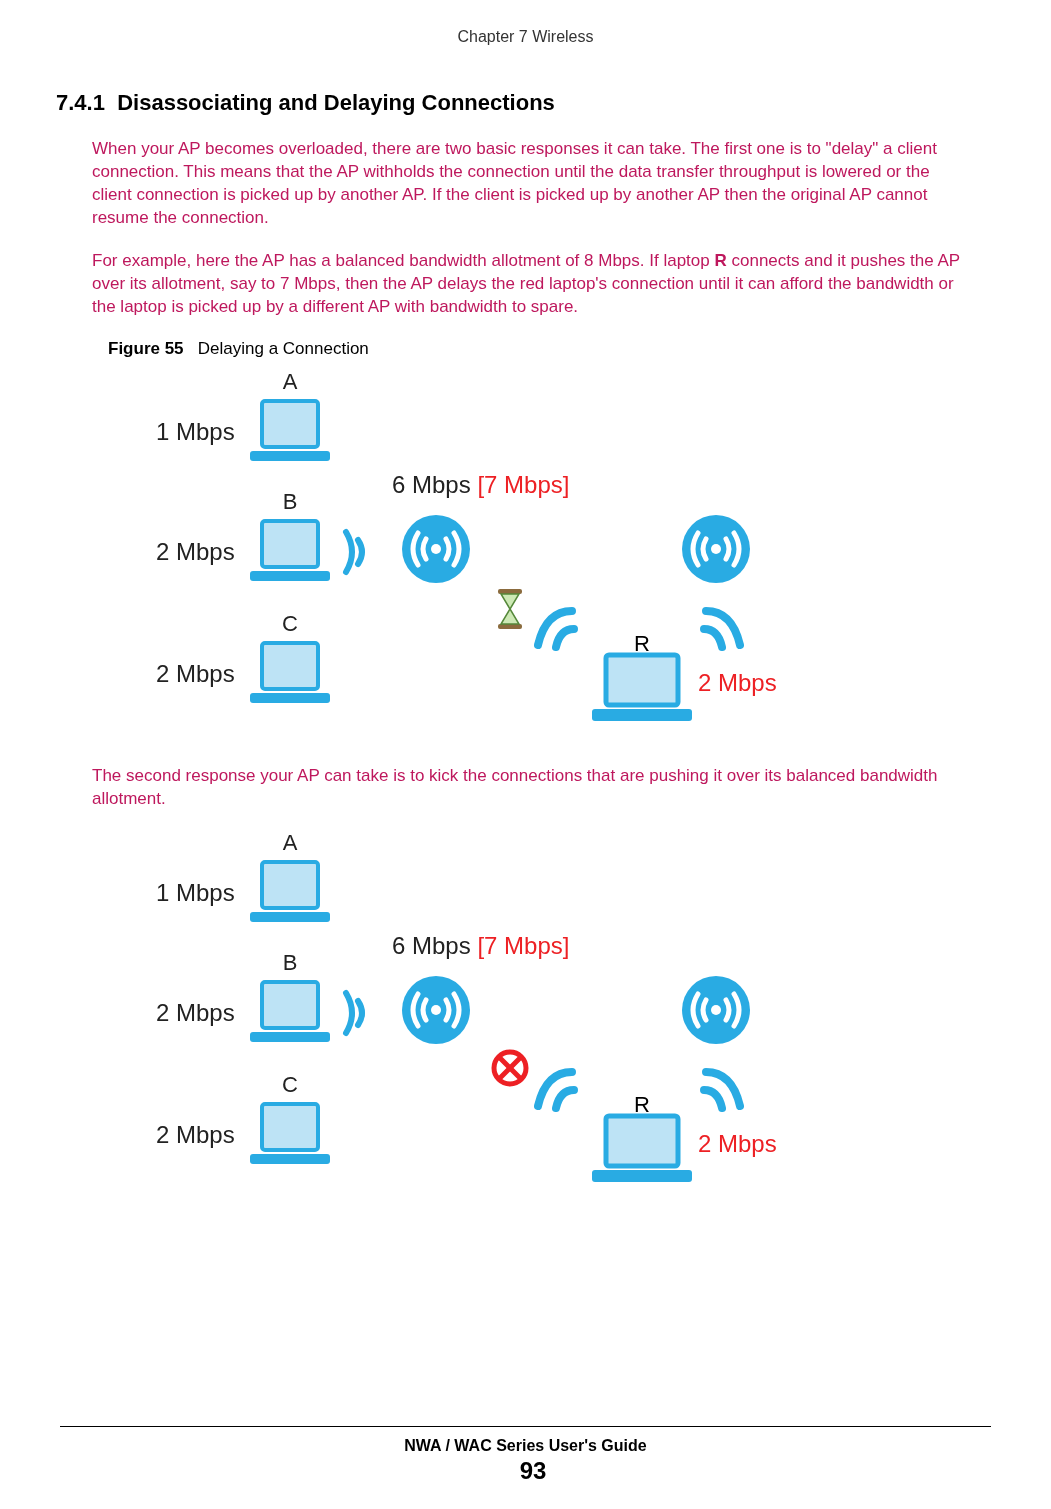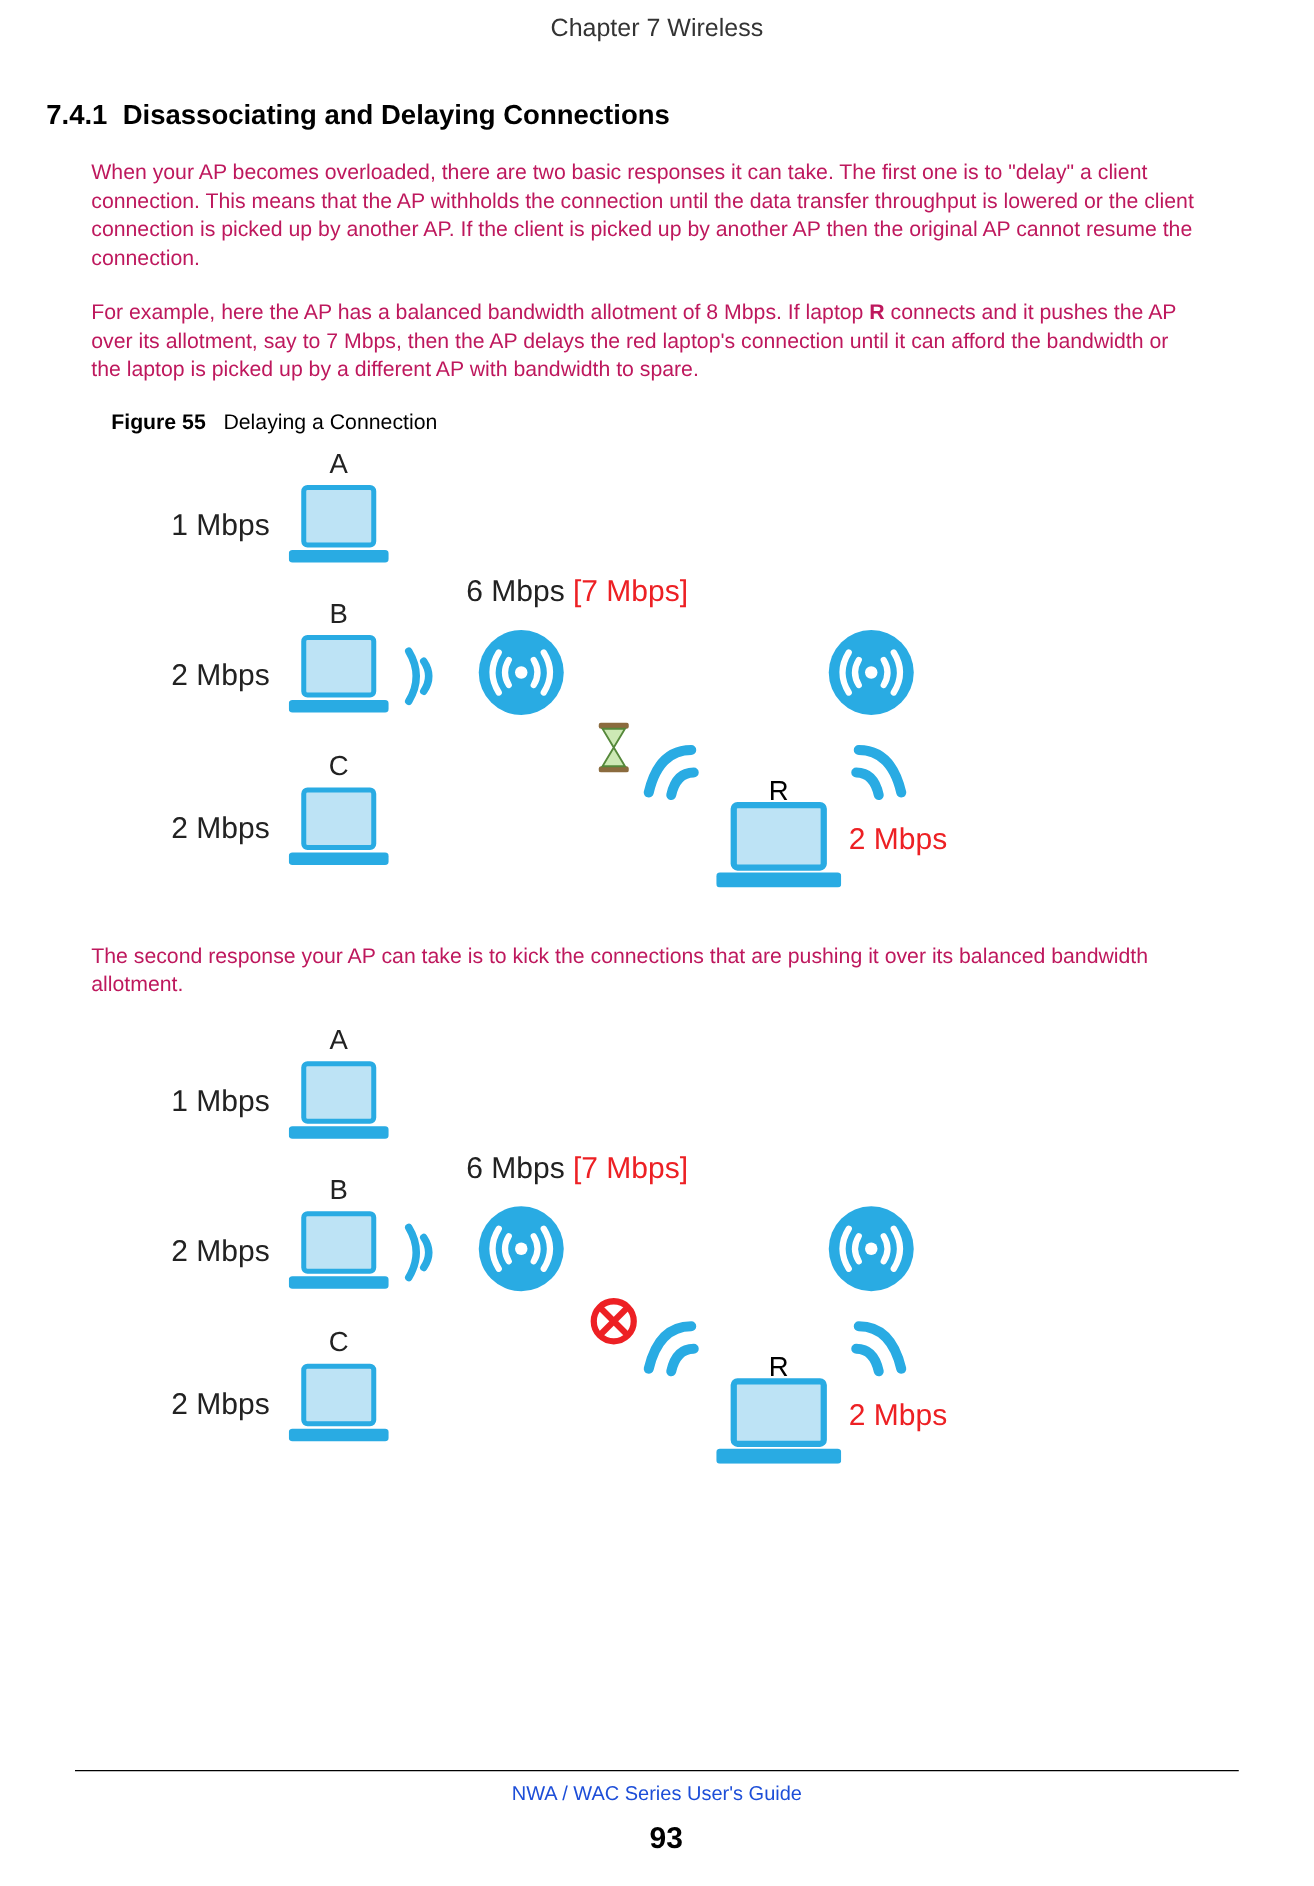--- a/index.html
+++ b/index.html
@@ -7,27 +7,27 @@
       font-family: "Century Gothic", "Avant Garde", sans-serif;
       width: 1051px;
       height: 1509px;
       background: #fff;
       color: #000;
       position: relative;
       padding: 0;
     }
     .header-region {
       text-align: center;
-      font-size: 20px;
+      font-size: 16px;
       color: #333;
-      padding-top: 12px;
+      padding-top: 28px;
       padding-bottom: 14px;
     }
     .content {
-      padding: 0 90px 0 37px;
+      padding: 0 90px 0 56px;
     }
     .section-number {
       font-weight: bold;
       font-size: 22px;
       margin-top: 30px;
       margin-bottom: 22px;
     }
     .body-text {
       font-size: 17px;
       line-height: 1.35;
@@ -84,21 +84,21 @@
       bottom: 24px;
       left: 0;
       right: 0;
       text-align: center;
     }
     .footer-rule {
       border: none;
       border-top: 1px solid #000;
       margin: 0 60px 10px 60px;
     }
-    .footer-title { font-size: 16px; color: #1d4ed8; margin-bottom: 12px; }
+    .footer-title { font-size: 16px; color: #000000; margin-bottom: 2px; font-weight: bold; }
     .footer-page { font-size: 24px; font-weight: bold; padding-left: 15px; }
     .bold-inline { font-weight: bold; }
   </style>
 </head>
 <body>
 
 <div class="header-region">
   <span>Chapter 7 Wireless</span>
 </div>
 

